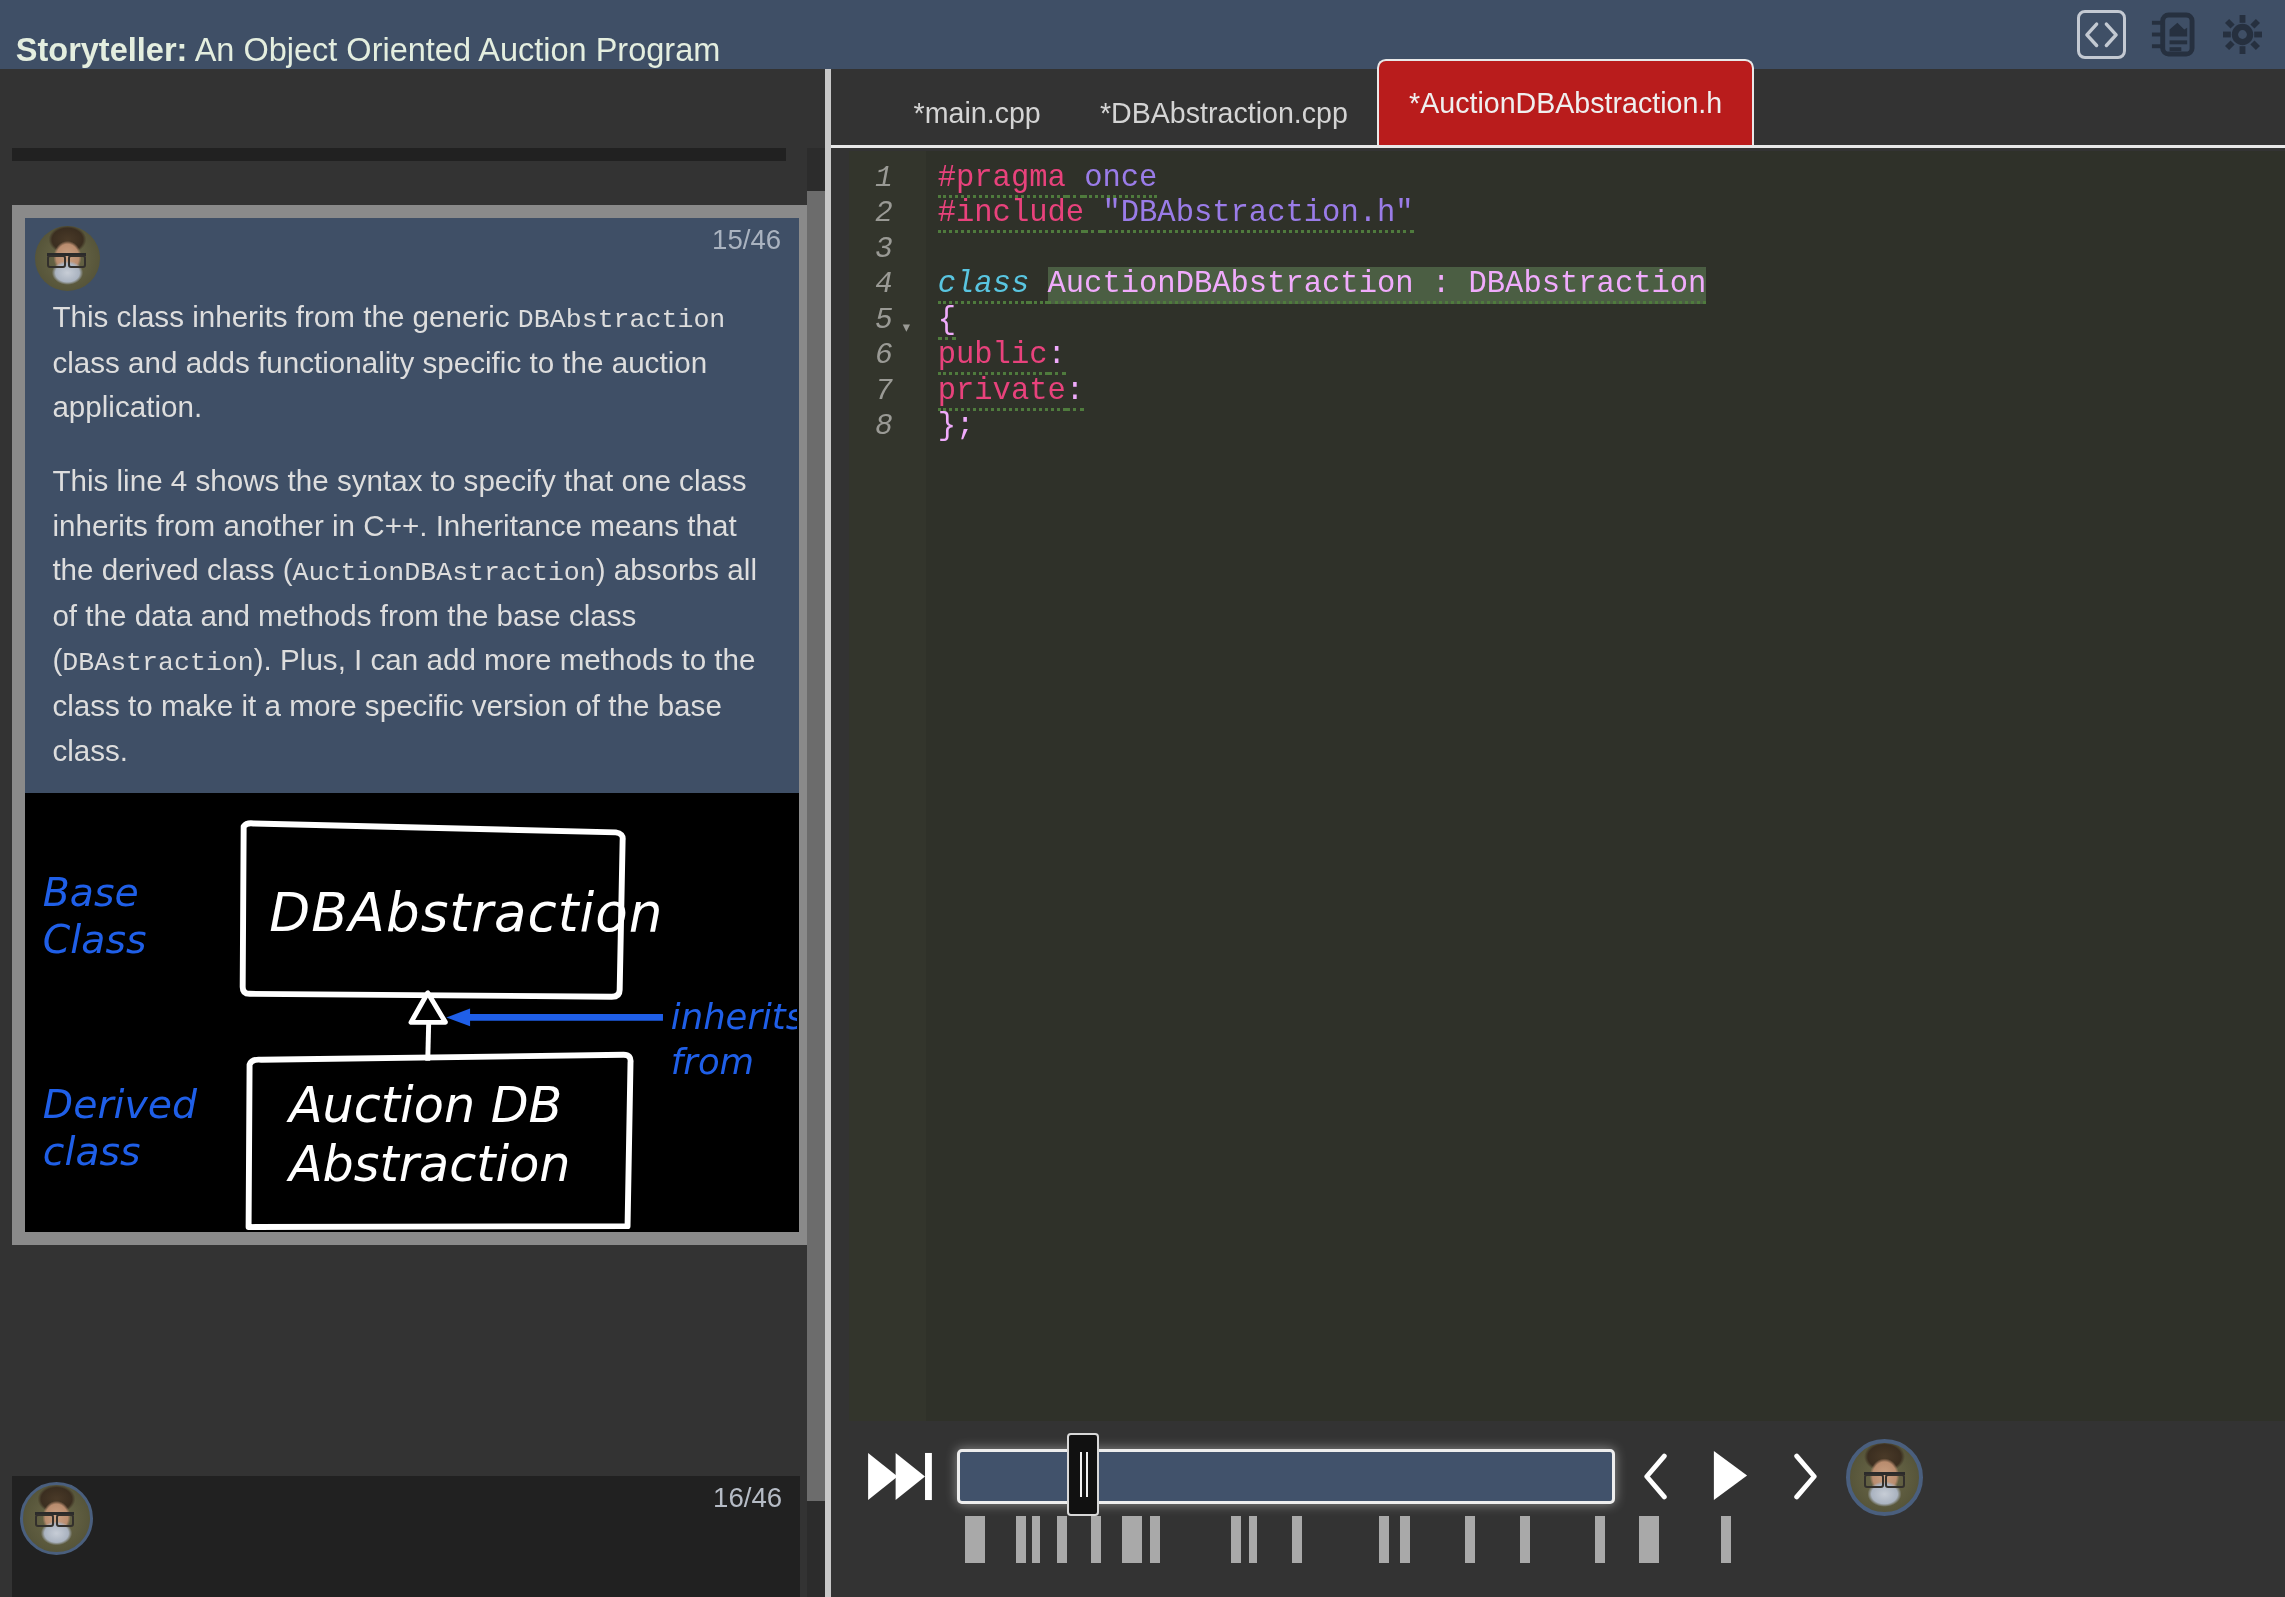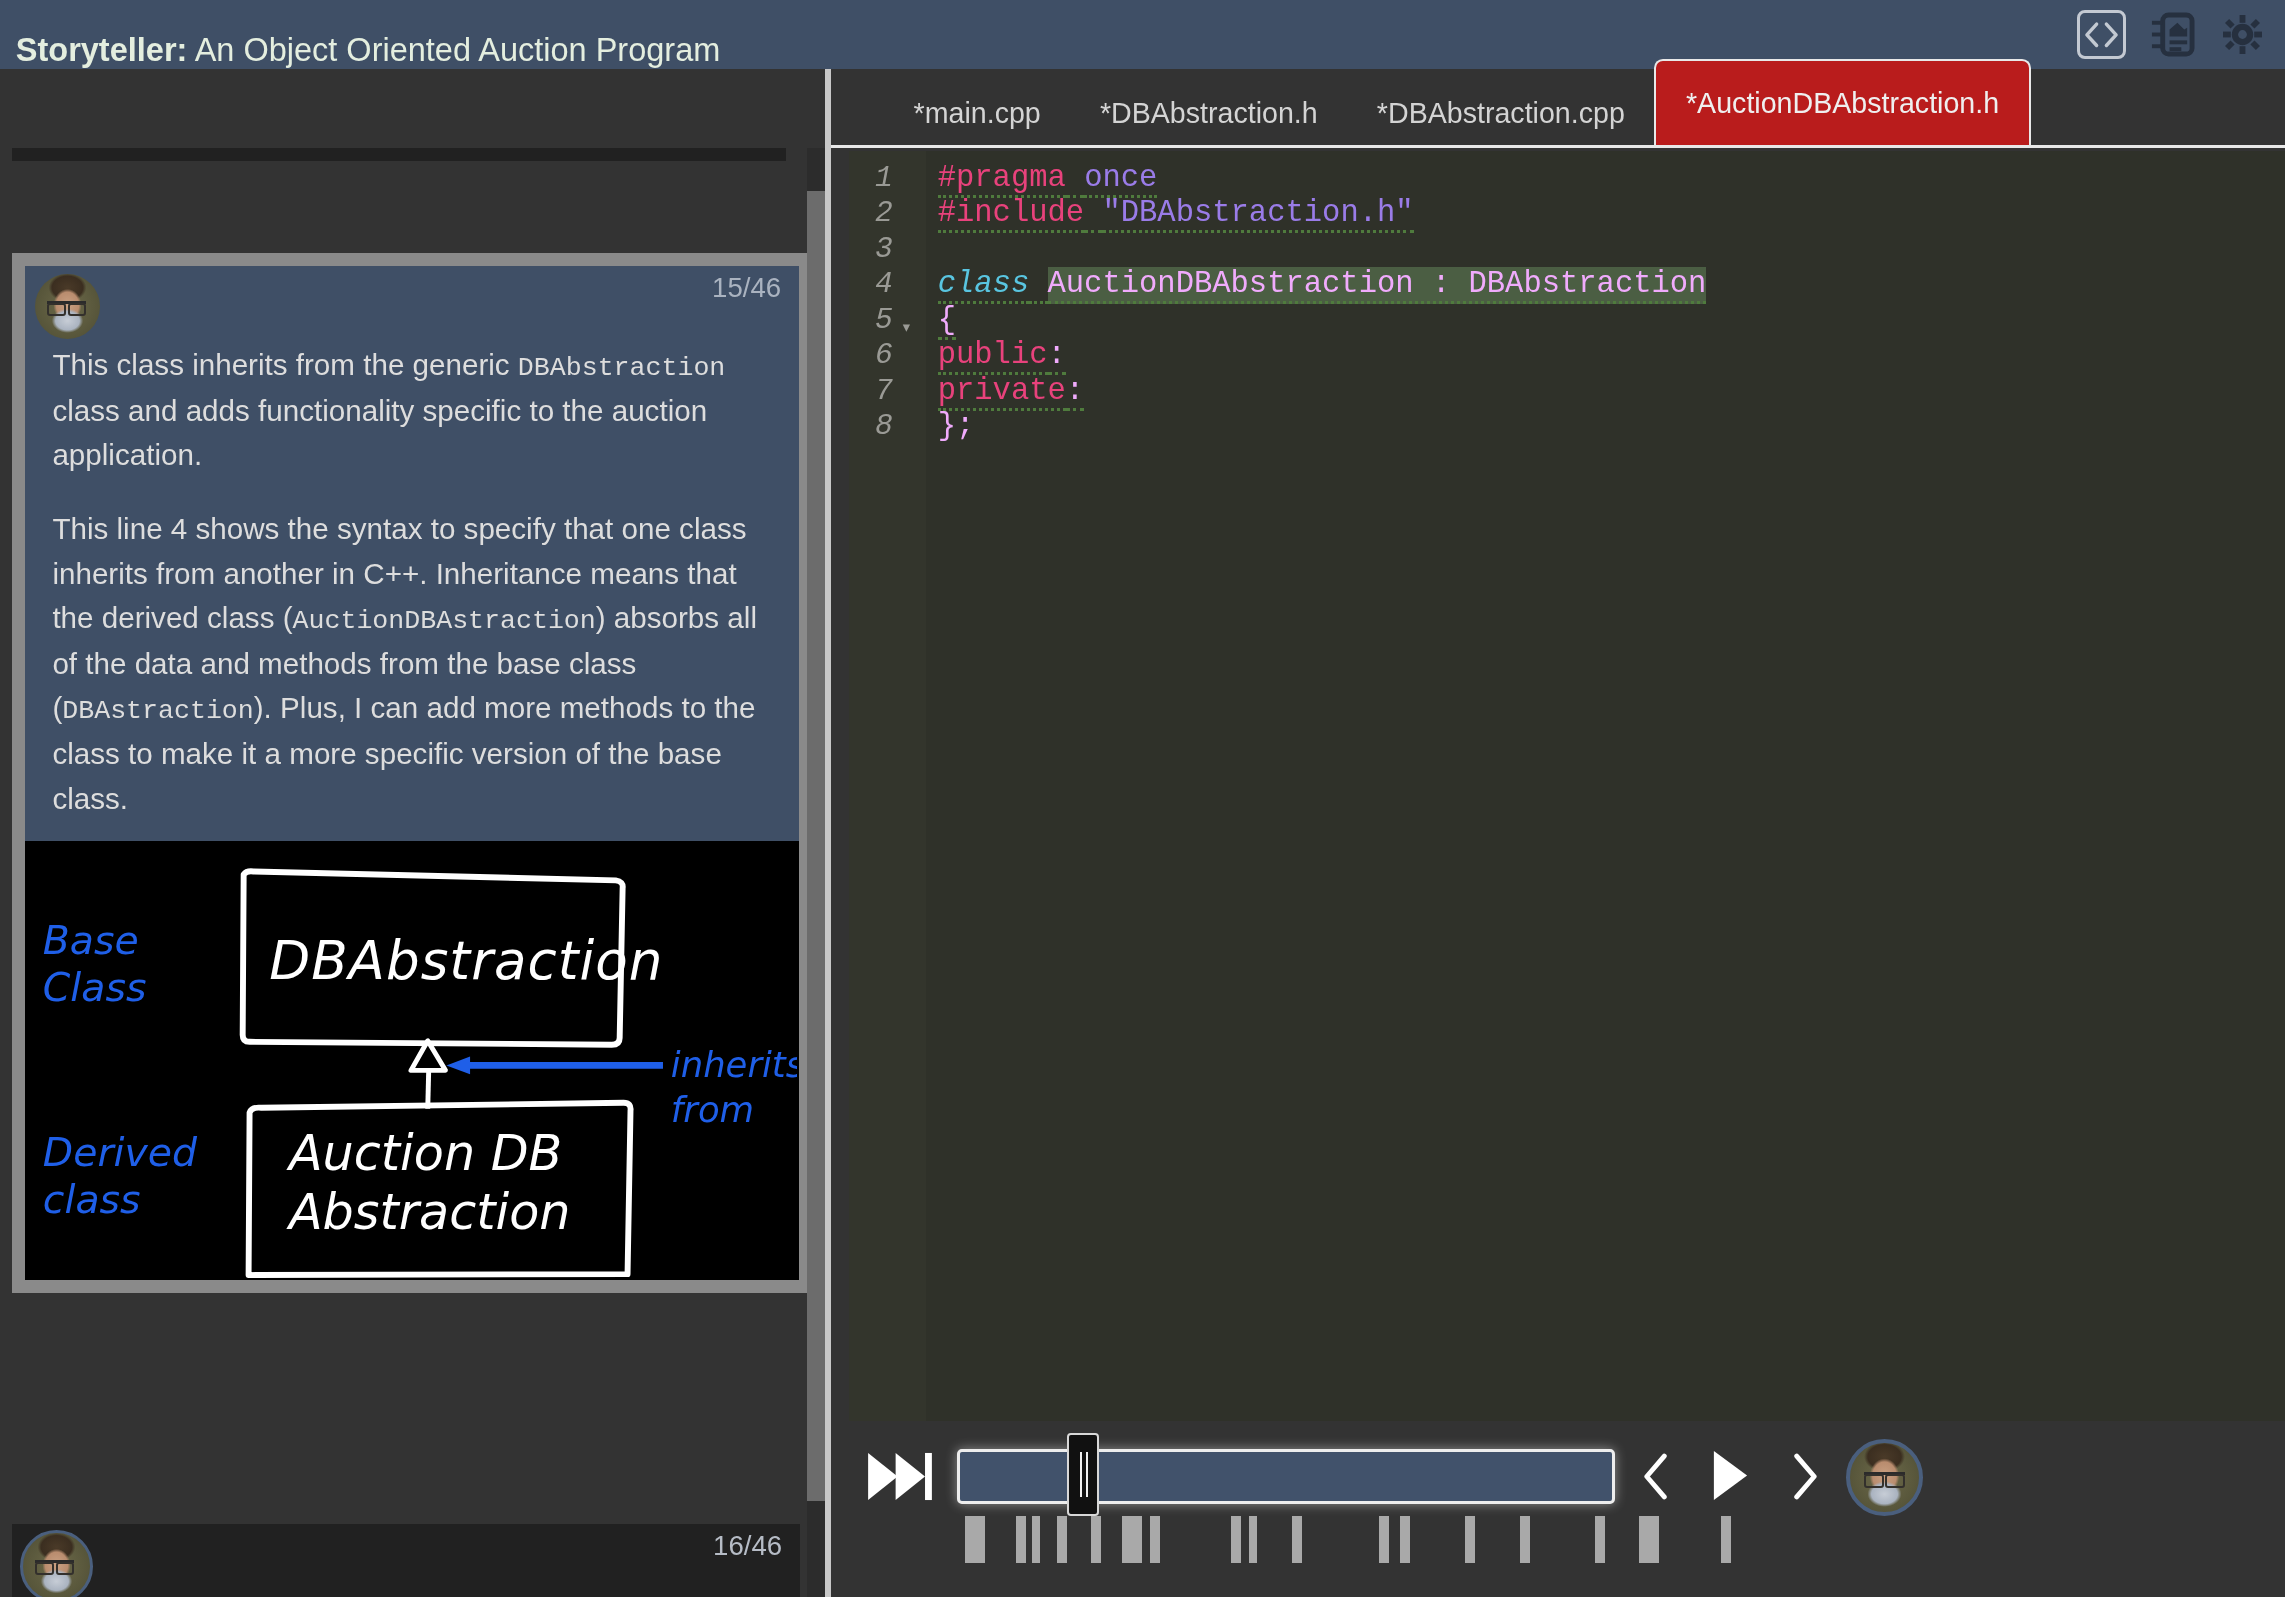--- a/index.html
+++ b/index.html
@@ -69,21 +69,20 @@
     position: absolute; left: 0; top: 79px; width: 825px; height: 1450px;
     overflow: hidden; background: #333333;
   }
   .card-partial-top {
     position: absolute; left: 11.8px; top: -31.5px; width: 774px; height: 44px;
     background: #212121;
   }
   .card {
     position: absolute; left: 11.8px; width: 788px;
     background: #212121;
-    margin-top: 48px;
   }
   .card.selected {
     background: #3f4f66;
     border: 13.8px solid #8a8a8a;
     left: 11.8px; width: 800px;
   }
   .card-head { position: relative; height: 77px; }
   .avatar {
     position: absolute; left: 9.9px; top: 7.9px;
     width: 65px; height: 65px; border-radius: 50%;
@@ -339,23 +338,20 @@
   </div>
 </div>
 
 <div id="splitter"></div>
 
 <div id="rightpane">
 
   <div id="right-tabs">
     <div class="rtab">
       <span>*main.cpp</span>
-    </div>
-    <div class="rtab">
-      <span>*DBAbstraction.h</span>
     </div>
     <div class="rtab">
       <span>*DBAbstraction.cpp</span>
     </div>
     <div class="rtab active">
       <span>*AuctionDBAbstraction.h</span>
     </div>
   </div>
 
   <div id="editor">

